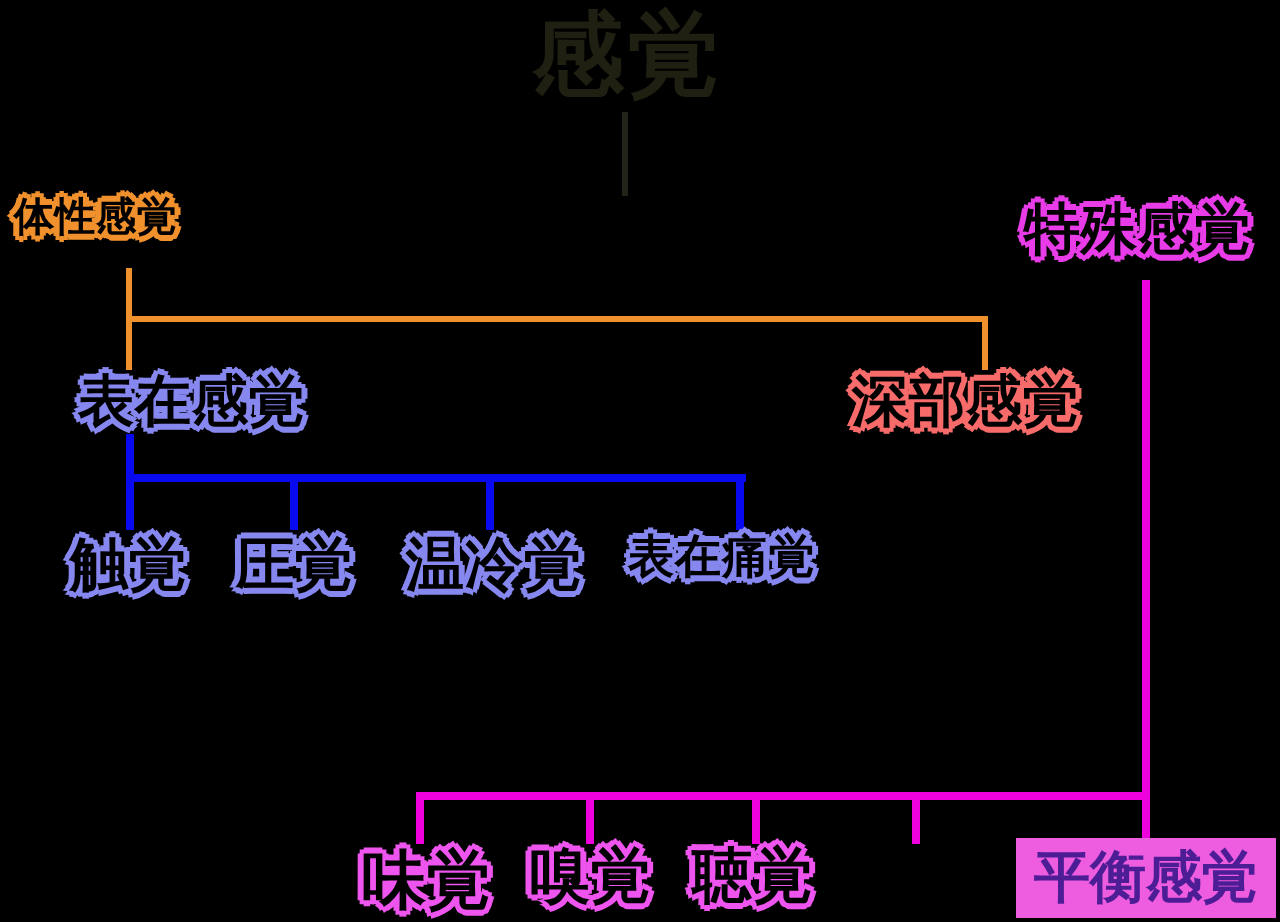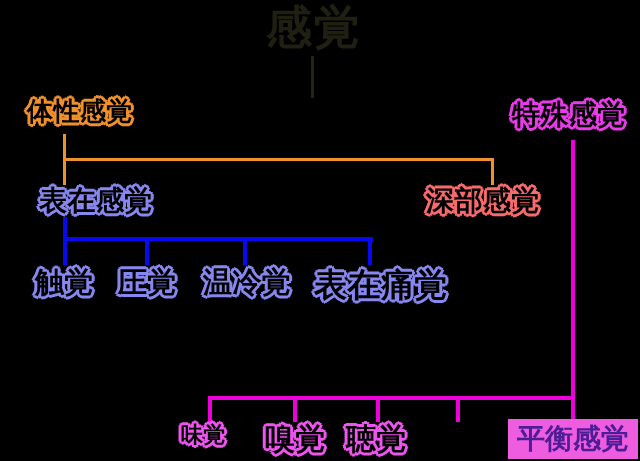--- a/index.html
+++ b/index.html
@@ -36,29 +36,29 @@
   .dark-text { color: #1f1f12; }          
   .line { position: absolute; }
   .orange-line  { background: #f0912d; }
   .blue-line    { background: #0909f0; }
   .magenta-line { background: #ee00dd; }
   .dark-line    { background: #23231a; }
 
   
   .title        { left: 266px; top: 4px;   font-size: 46px; letter-spacing: 2px; }
   .visceral     { left: 257px; top: 100px; font-size: 27px; }
-  .somatic      { left: 7px;   top: 98px;  font-size: 26px; margin-left: 20px; --oc: #f0912d; }
+  .somatic      { left: 7px;   top: 98px;  font-size: 20px; --oc: #f0912d; }
   .special      { left: 512px; top: 101px; font-size: 28px; --oc: #e83ce8; }
   .superficial  { left: 6px;   top: 187px; font-size: 28px; padding-left: 33px; --oc: #8787f0; }
   .deep         { left: 426px; top: 187px; font-size: 28px; --oc: #f76b6b; }
   .touch        { left: 35px;  top: 268px; font-size: 29px; --oc: #8787f0; }
   .pressure     { left: 118px; top: 268px; font-size: 29px; --oc: #8787f0; }
   .thermal      { left: 203px; top: 268px; font-size: 29px; --oc: #8787f0; }
-  .sup-pain     { left: 314px; top: 268px; font-size: 33px; --oc: #8787f0; }
-  .taste        { left: 181px; top: 424px; font-size: 22px; --oc: #ee55ee; }
+  .sup-pain     { left: 314px; top: 268px; font-size: 23px; --oc: #8787f0; }
+  .taste        { left: 181px; top: 424px; font-size: 32px; --oc: #ee55ee; }
   .smell        { left: 265px; top: 424px; font-size: 30px; --oc: #ee55ee; }
   .hearing      { left: 346px; top: 424px; font-size: 30px; --oc: #ee55ee; }
   .vision       { left: 429px; top: 424px; font-size: 30px; --oc: #ee55ee; }
   .equilibrium-box {
     position: absolute;
     left: 508px; top: 419px;
     width: 130px; height: 40px;
     background: #ee5ce0;
     display: flex; align-items: center; justify-content: center;
   }

